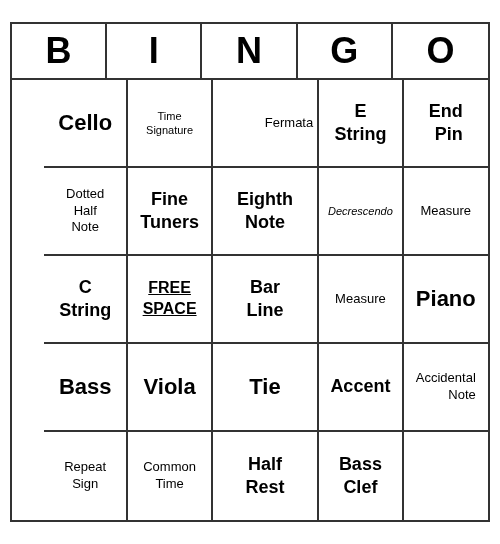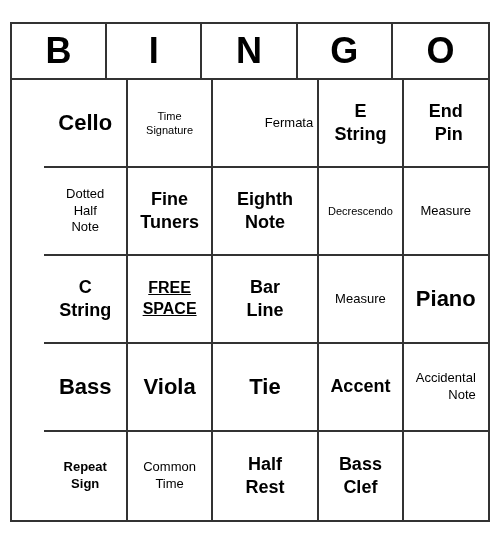--- a/index.html
+++ b/index.html
@@ -129,21 +129,21 @@
       </div>
       <div class="bingo-cell">
         <span class="cell-text medium" style="white-space: pre-line;">Fine
 Tuners</span>
       </div>
       <div class="bingo-cell">
         <span class="cell-text medium" style="white-space: pre-line;">Eighth
 Note</span>
       </div>
       <div class="bingo-cell">
-        <span class="cell-text small" style="white-space: pre-line;">Decrescendo</span>
+        <span class="cell-text small" style="white-space: pre-line; font-style: italic;">Decrescendo</span>
       </div>
       <div class="bingo-cell">
         <span class="cell-text " style="white-space: pre-line;">Measure</span>
       </div>
       <div class="bingo-cell">
         <span class="cell-text medium" style="white-space: pre-line;">C
 String</span>
       </div>
       <div class="bingo-cell">
         <span class="cell-text free" style="white-space: pre-line; text-decoration: underline;">FREE
@@ -169,21 +169,21 @@
         <span class="cell-text large" style="white-space: pre-line;">Tie</span>
       </div>
       <div class="bingo-cell">
         <span class="cell-text medium" style="white-space: pre-line;">Accent</span>
       </div>
       <div class="bingo-cell">
         <span class="cell-text " style="white-space: pre-line;">Accidental
 Note</span>
       </div>
       <div class="bingo-cell">
-        <span class="cell-text " style="white-space: pre-line; font-weight: bold;">Repeat
+        <span class="cell-text " style="white-space: pre-line;">Repeat
 Sign</span>
       </div>
       <div class="bingo-cell">
         <span class="cell-text " style="white-space: pre-line;">Common
 Time</span>
       </div>
       <div class="bingo-cell">
         <span class="cell-text medium" style="white-space: pre-line;">Half
 Rest</span>
       </div>

